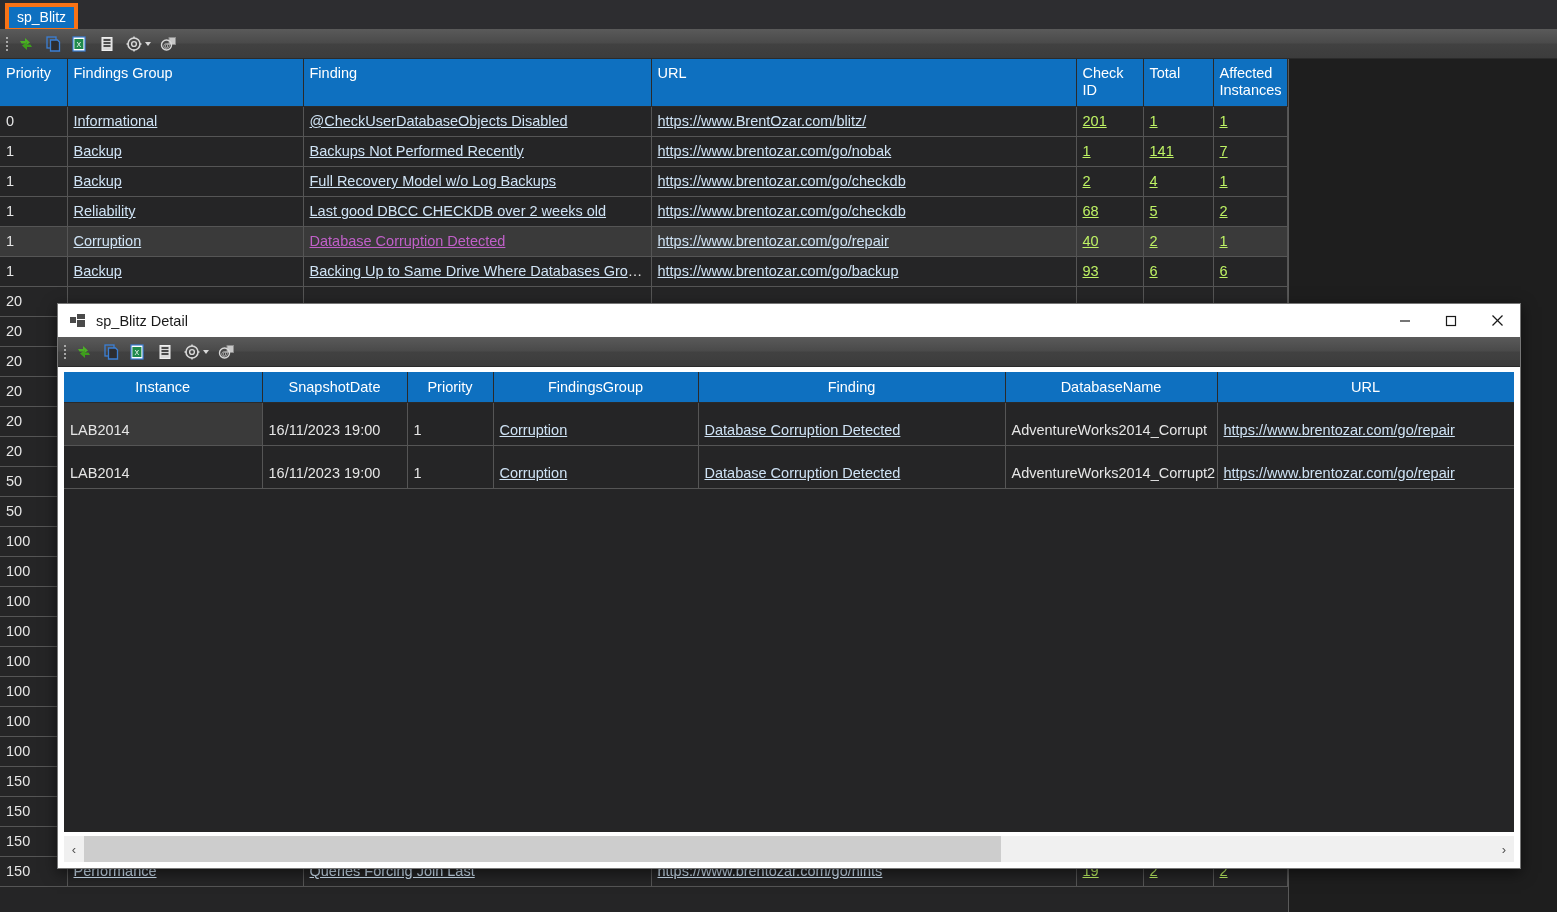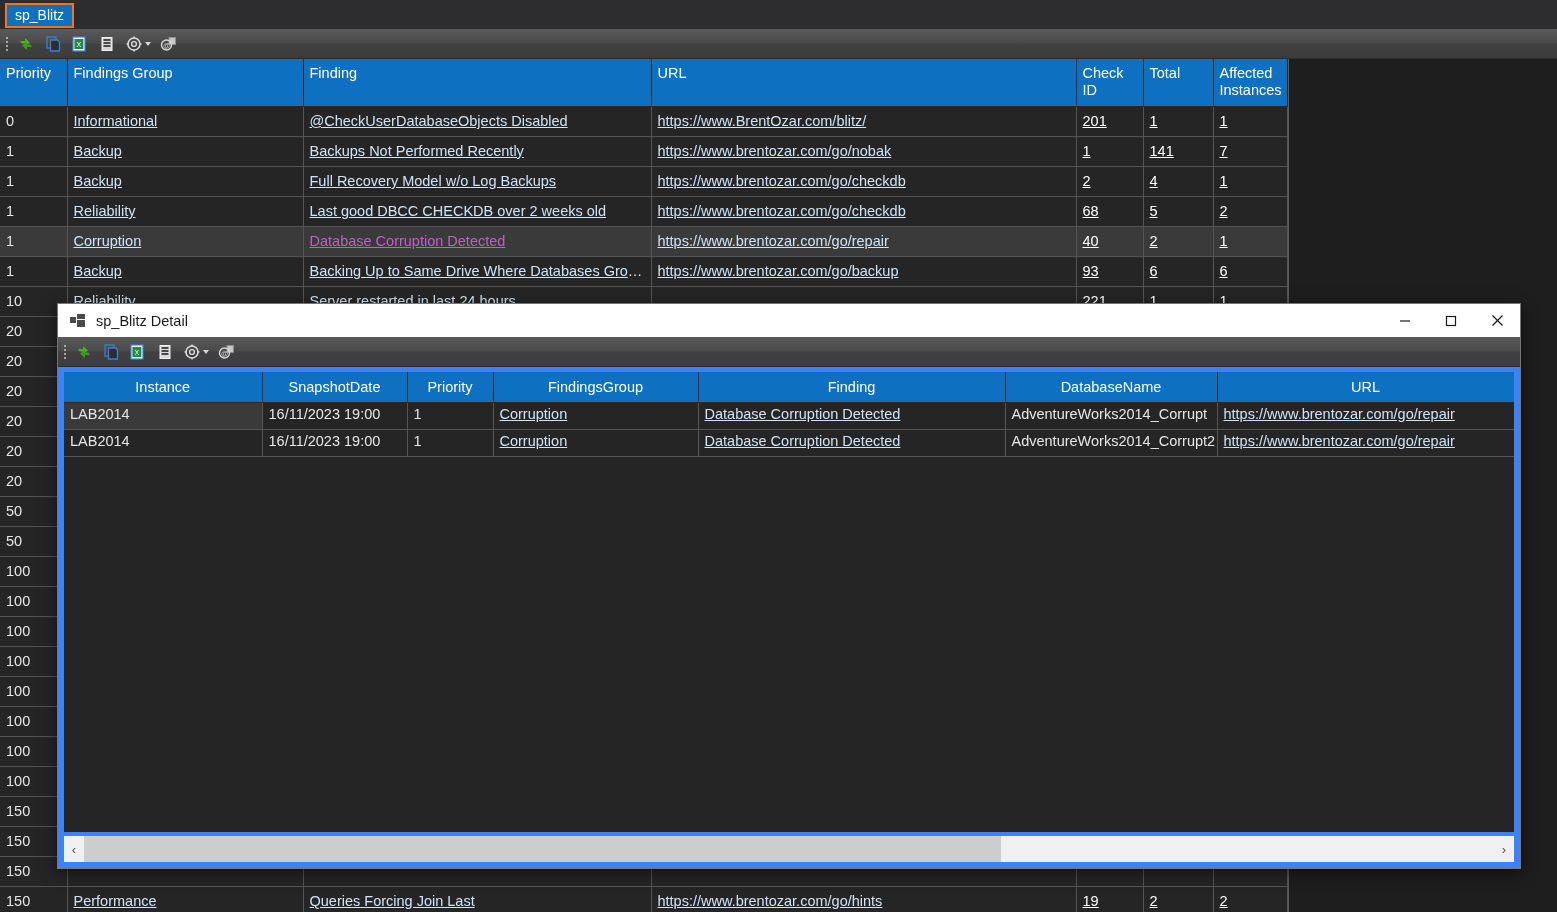--- a/index.html
+++ b/index.html
@@ -19,21 +19,21 @@
     width: 1557px; height: 29px;
     background: #2d2d30;
     border-bottom: 1px solid #3f3f46;
   }
   #tab-spblitz {
     position: absolute;
     left: 5px; top: 3px;
     height: 21px;
     padding: 0 8px;
     background: #0e70c0;
-    border: 2px solid #f97316;
+    border: 4px solid #f97316;
     color: #ffffff;
     font-size: 14px;
     line-height: 21px;
     white-space: nowrap;
   }
 
   
   #main-toolbar {
     position: absolute;
     left: 0; top: 29px;
@@ -98,31 +98,31 @@
     overflow: hidden;
     text-overflow: ellipsis;
     vertical-align: middle;
   }
   a.lnk {
     color: #cfe3f5;
     text-decoration: underline;
     cursor: pointer;
     text-align: right;
   }
-  a.lnk.num { color: #ffffff; text-decoration: underline; }
+  a.lnk.num { color: #bef264; text-decoration: underline; }
   tr.hl td { background: #3a3a3a; }
   tr.hl a.lnk.visited { color: #c060c8; }
 
   
   #detail-dialog {
     position: absolute;
     left: 57px; top: 303px;
     width: 1462px;
     height: 564px;
-    background: #3b82f6;
+    background: #ffffff;
     border: 1px solid #767676;
     box-shadow: 0 4px 14px rgba(0,0,0,0.55);
     overflow: hidden;
   }
   #dlg-titlebar {
     height: 33px;
     background: #ffffff;
     display: flex;
     align-items: center;
     position: relative;
@@ -167,21 +167,21 @@
     color: #ffffff;
     font-weight: normal;
     text-align: center;
     padding: 4px 6px 5px 6px;
     border-right: 1px solid #2a2a2a;
     border-bottom: 1px solid #2a2a2a;
     height: 21px;
   }
   table.dgrid td {
     color: #e6e6e6;
-    padding: 0 6px 5px 6px;
+    padding: 16px 6px 5px 6px;
     height: 21px;
     border-right: 1px solid #555555;
     border-bottom: 1px solid #555555;
     white-space: nowrap;
     overflow: hidden;
   }
   tr.dsel td.first { background: #3a3a3a; }
 
   
   #dlg-hscroll {
@@ -346,29 +346,20 @@
         <tr>
           <td>1</td>
           <td><a class="lnk">Backup</a></td>
           <td><a class="lnk">Backing Up to Same Drive Where Databases Group…</a></td>
           <td><a class="lnk">https://www.brentozar.com/go/backup</a></td>
           <td><a class="lnk num">93</a></td>
           <td><a class="lnk num">6</a></td>
           <td><a class="lnk num">6</a></td>
         </tr>
         <tr>
-          <td>10</td>
-          <td><a class="lnk">Reliability</a></td>
-          <td><a class="lnk">Server restarted in last 24 hours</a></td>
-          <td></td>
-          <td><a class="lnk num">221</a></td>
-          <td><a class="lnk num">1</a></td>
-          <td><a class="lnk num">1</a></td>
-        </tr>
-        <tr>
           <td>20</td>
           <td></td>
           <td></td>
           <td></td>
           <td></td>
           <td></td>
           <td></td>
         </tr>
         <tr>
           <td>20</td>

